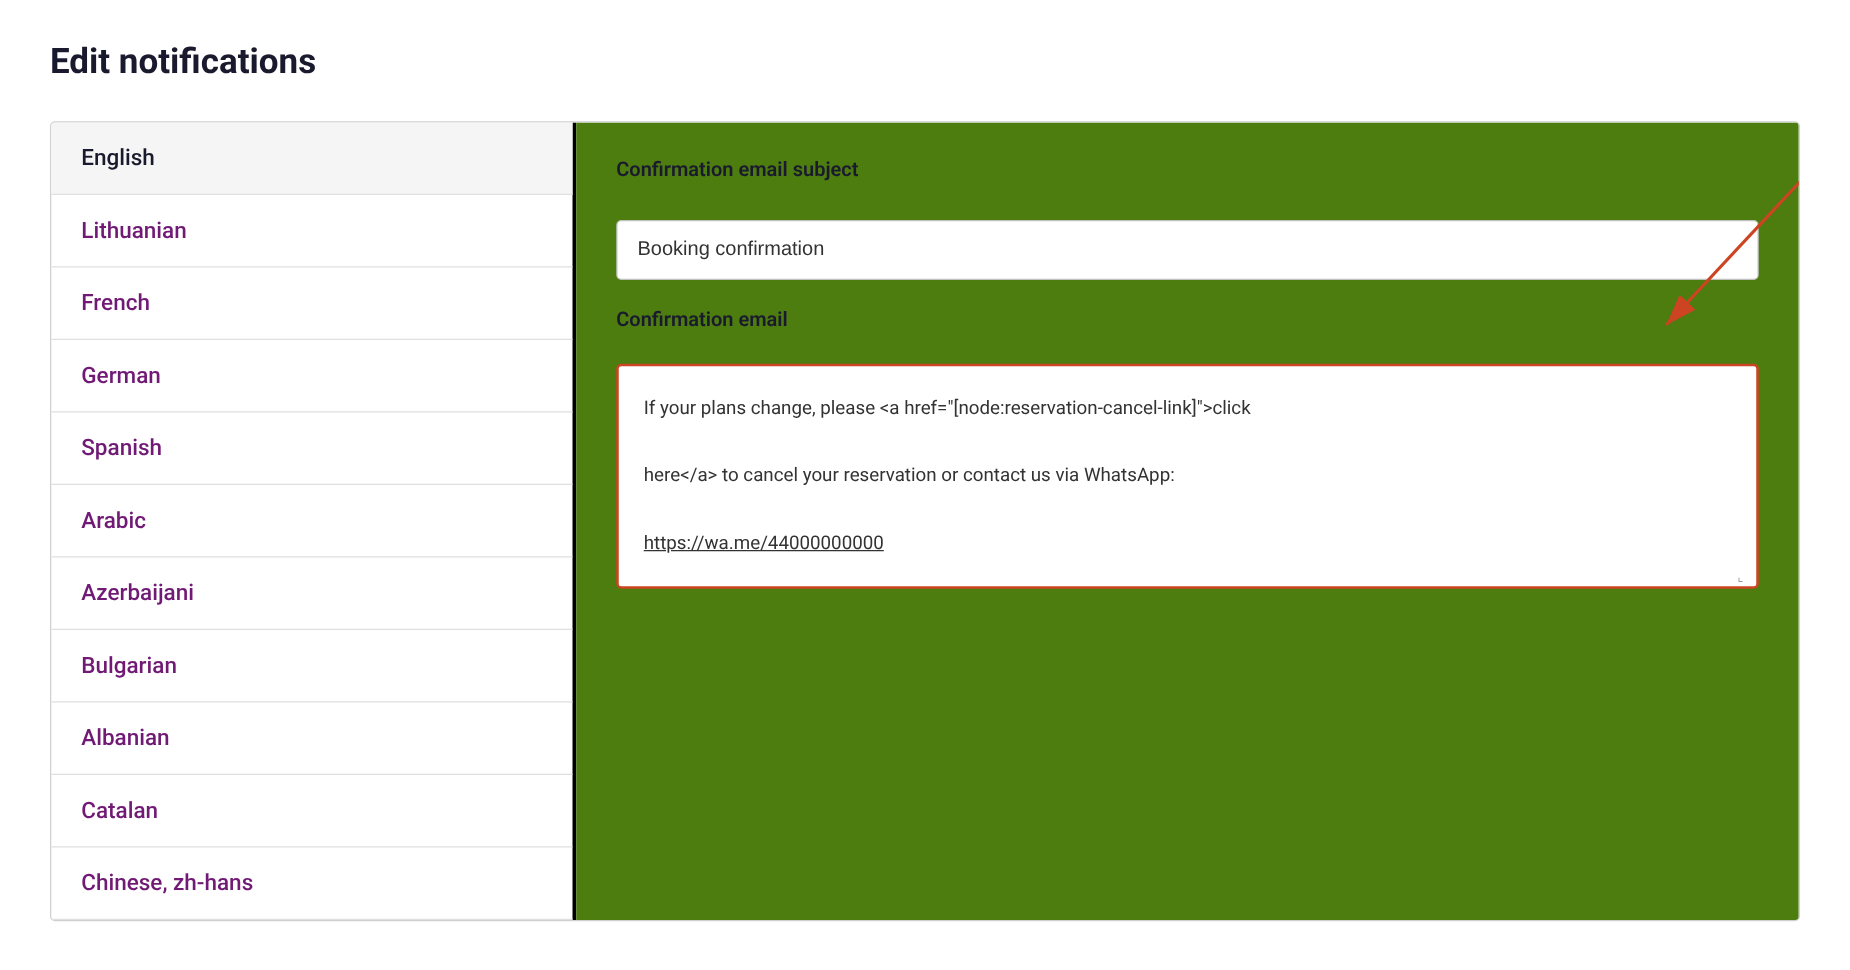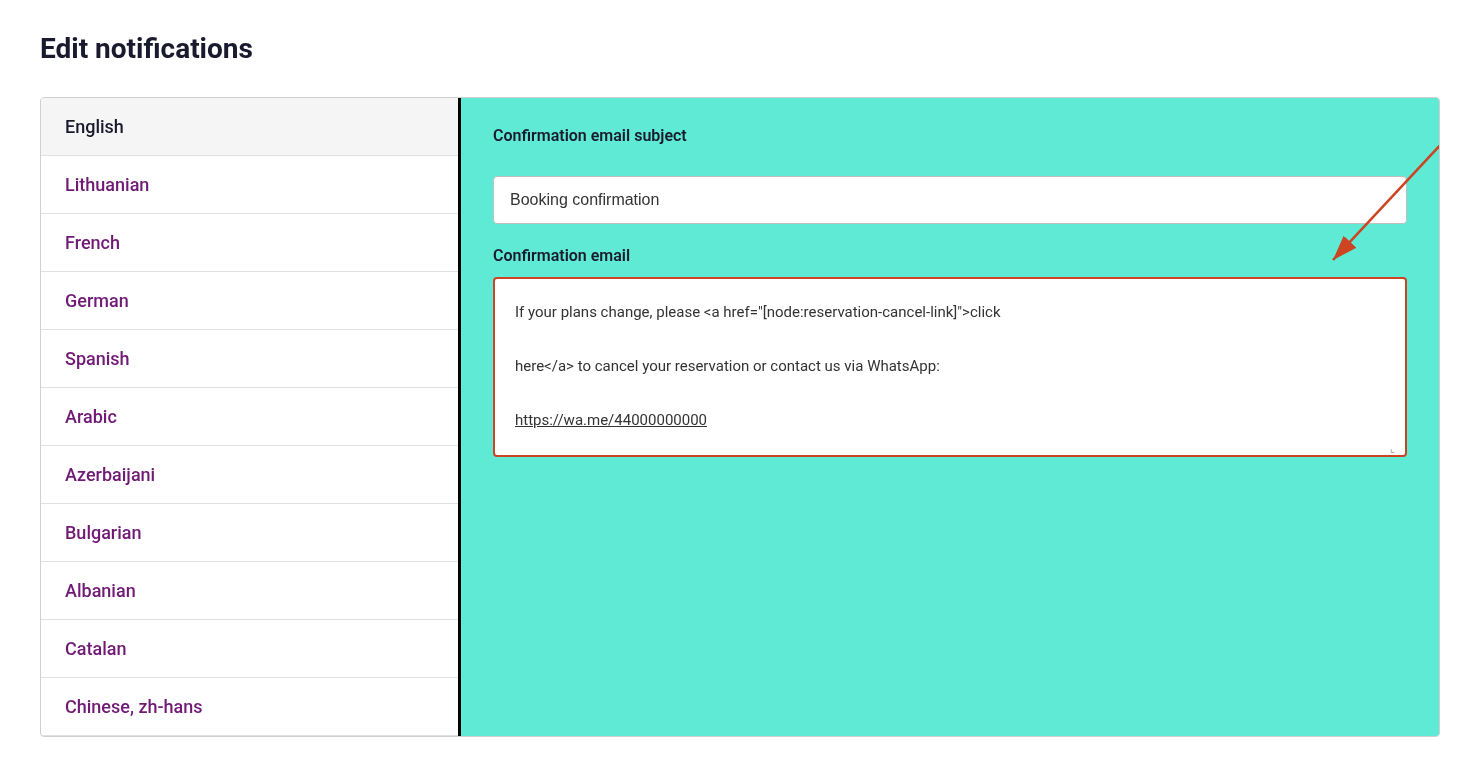--- a/index.html
+++ b/index.html
@@ -55,21 +55,21 @@
     }
 
     .lang-item.blue {
       color: #701a75;
       font-weight: 500;
     }
 
     .content-area {
       flex: 1;
       padding: 28px 32px;
-      background: #5eead4;
+      background: #4d7c0f;
     }
 
     .field-label {
       font-size: 16px;
       font-weight: 600;
       color: #1a1a2e;
       margin-bottom: 10px;
     }
 
     .subject-input {
@@ -202,21 +202,21 @@
           <defs>
             <marker id="arrowhead" markerWidth="10" markerHeight="7" refX="10" refY="3.5" orient="auto">
               <polygon points="0 0, 10 3.5, 0 7" fill="#cc4422"></polygon>
             </marker>
           </defs>
           <line x1="380" y1="30" x2="240" y2="180" stroke="#cc4422" stroke-width="2.5" marker-end="url(#arrowhead)"></line>
         </svg>
       </div>
 
       
-      <div style="position: relative; margin-top: 12px;">
+      <div style="position: relative; margin-top: 26px;">
         <div class="highlighted-box">
           <span>If your plans change, please &lt;a href="[node:reservation-cancel-link]"&gt;click</span><br><br>
           <span>here&lt;/a&gt; to cancel your reservation or contact us via WhatsApp:</span><br><br>
           <span class="link-text">https://wa.me/44000000000</span>
           <div class="resize-handle">⌞</div>
         </div>
       </div>
 
     </div>
   </div>

